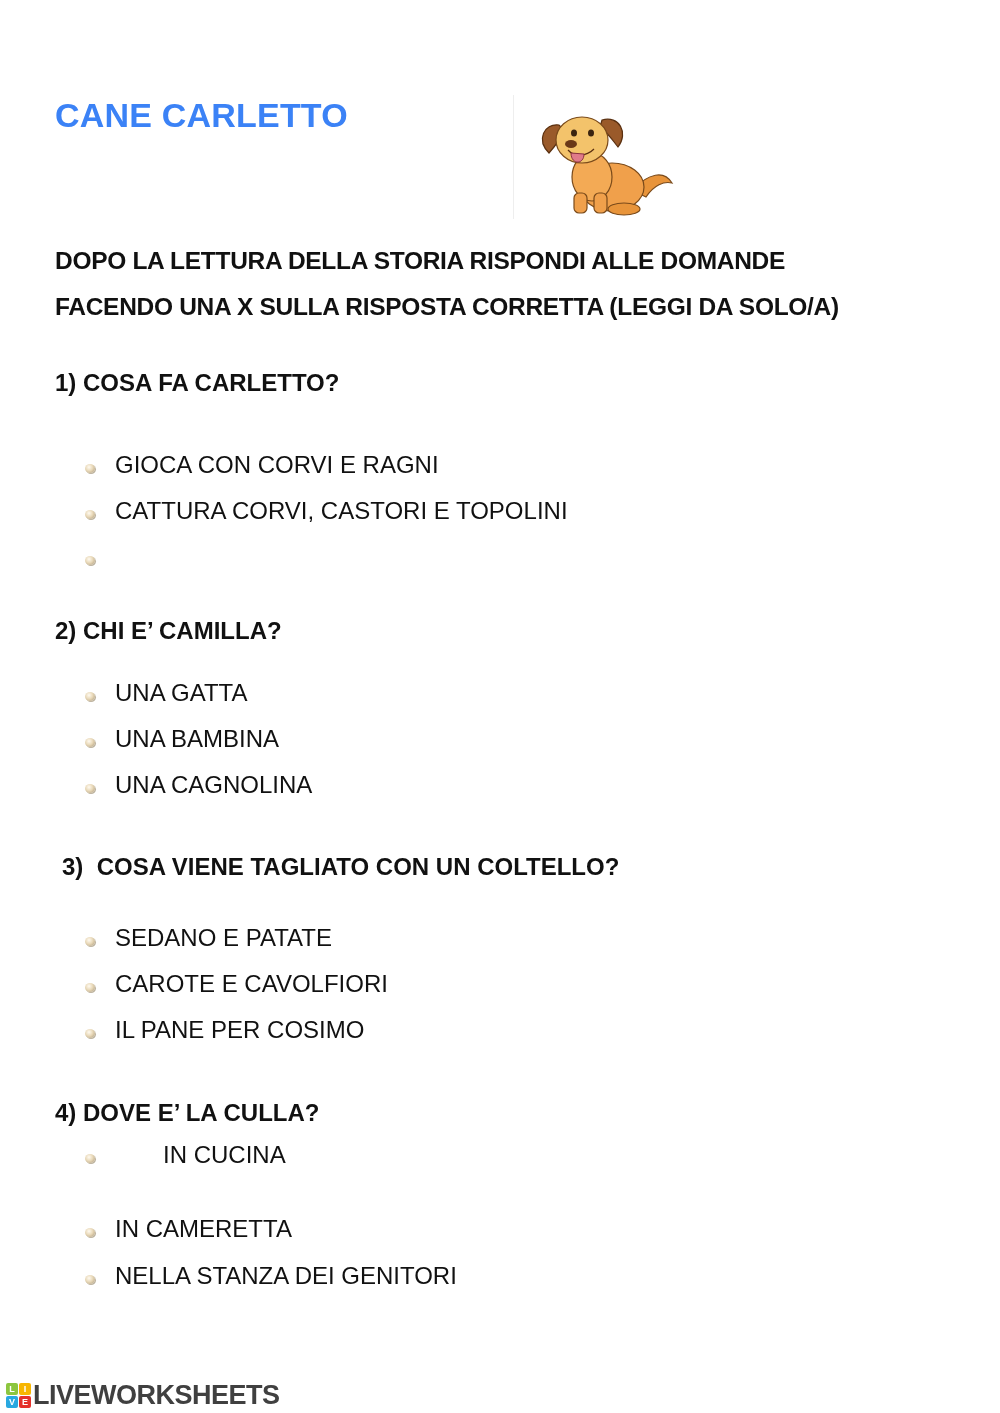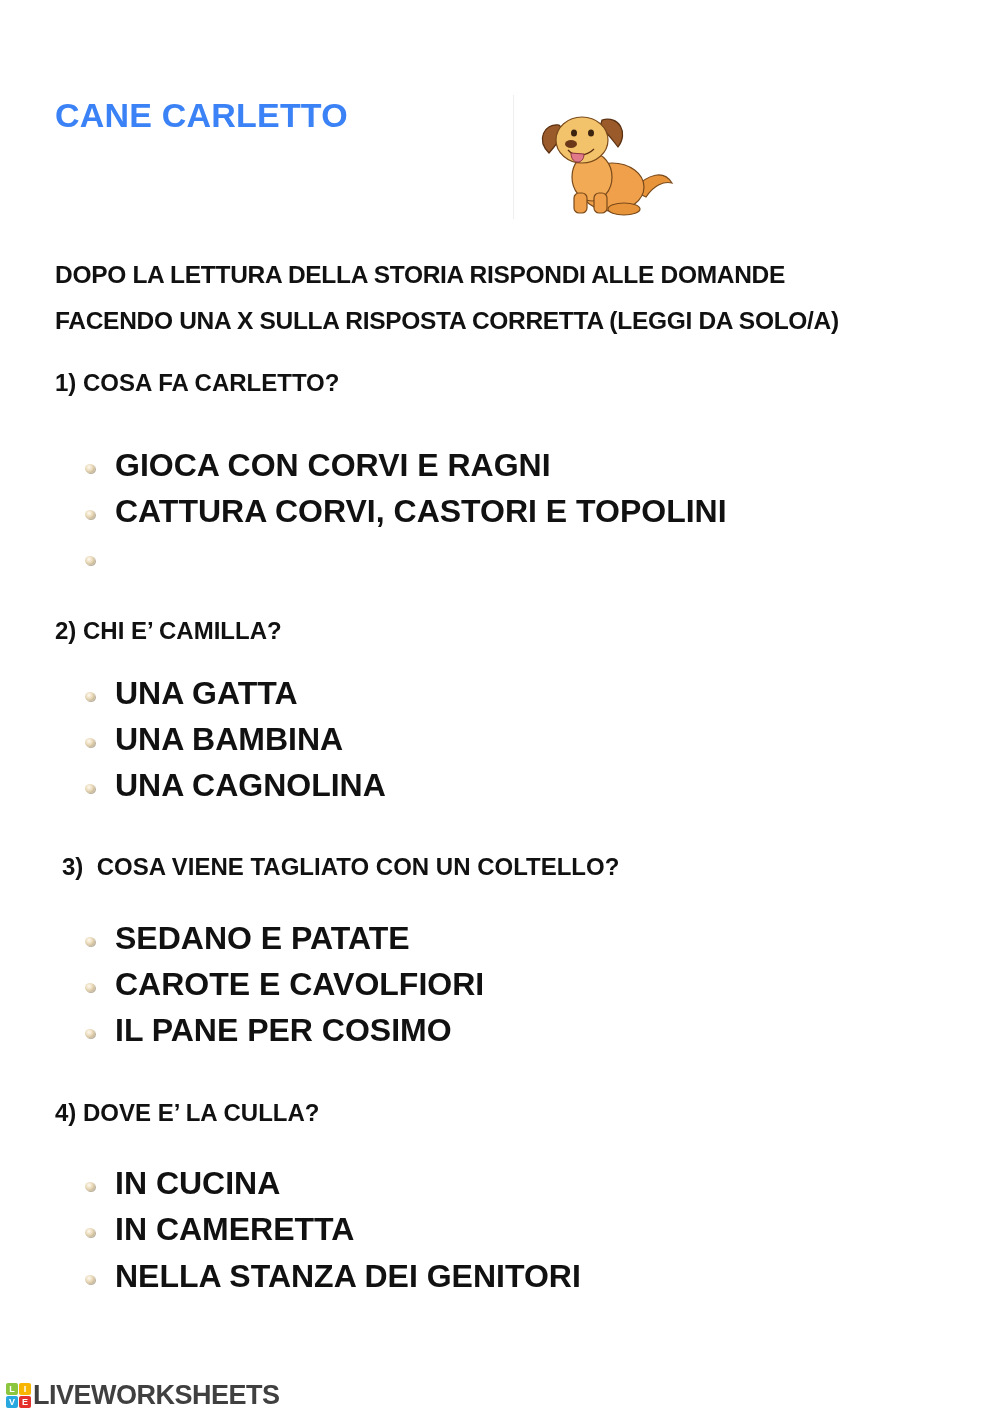--- a/index.html
+++ b/index.html
@@ -9,37 +9,37 @@
   }
   .title {
     position: absolute; left: 55px; top: 96px;
     font-size: 34px; font-weight: bold; color: #3b82f6; letter-spacing: 0.2px;
   }
   .dog {
     position: absolute; left: 513px; top: 95px; width: 170px; height: 124px;
     border-left: 1px solid #eeeeee;
   }
   .instructions {
-    position: absolute; left: 55px; top: 252px;
+    position: absolute; left: 55px; top: 238px;
     font-size: 24.5px; font-weight: bold; line-height: 46px; letter-spacing: -0.3px;
   }
   .instructions div { white-space: nowrap; }
   .question {
     position: absolute; left: 55px; font-size: 24px; font-weight: bold; white-space: pre;
   }
   .opt {
     position: absolute; left: 85px; height: 30px; display: flex; align-items: center;
   }
   .bullet {
     width: 10px; height: 9px; border-radius: 50%;
     background: radial-gradient(circle at 40% 35%, #fffaf0 0%, #e8d8b8 45%, #a89676 100%);
     box-shadow: 1px 1px 0 #bdb39f;
     margin-right: 20px; margin-top: 6px;
   }
-  .opt span { font-size: 32px; font-weight: bold; white-space: nowrap; }
+  .opt span { font-size: 24px; font-weight: normal; white-space: nowrap; }
   .footer {
     position: absolute; left: 6px; top: 1380px; display: flex; align-items: center;
   }
   .live-grid {
     display: grid; grid-template-columns: 12px 12px; grid-template-rows: 12px 12px; gap: 1px;
     margin-right: 2px;
   }
   .live-grid div {
     font-size: 9px; font-weight: bold; color: #fff; text-align: center; line-height: 12px;
     border-radius: 2px;
@@ -121,21 +121,21 @@
 <div class="opt" style="top:969px;">
   <div class="bullet"></div>
   <span>CAROTE E CAVOLFIORI</span>
 </div>
 <div class="opt" style="top:1015px;">
   <div class="bullet"></div>
   <span>IL PANE PER COSIMO</span>
 </div>
 
 <div class="question" style="top:1099px;">4) DOVE E’ LA CULLA?</div>
-<div class="opt" style="top:1168px;">
+<div class="opt" style="top:1140px;gap:48px;">
   <div class="bullet"></div>
   <span>IN CUCINA</span>
 </div>
 <div class="opt" style="top:1214px;">
   <div class="bullet"></div>
   <span>IN CAMERETTA</span>
 </div>
 <div class="opt" style="top:1261px;">
   <div class="bullet"></div>
   <span>NELLA STANZA DEI GENITORI</span>

